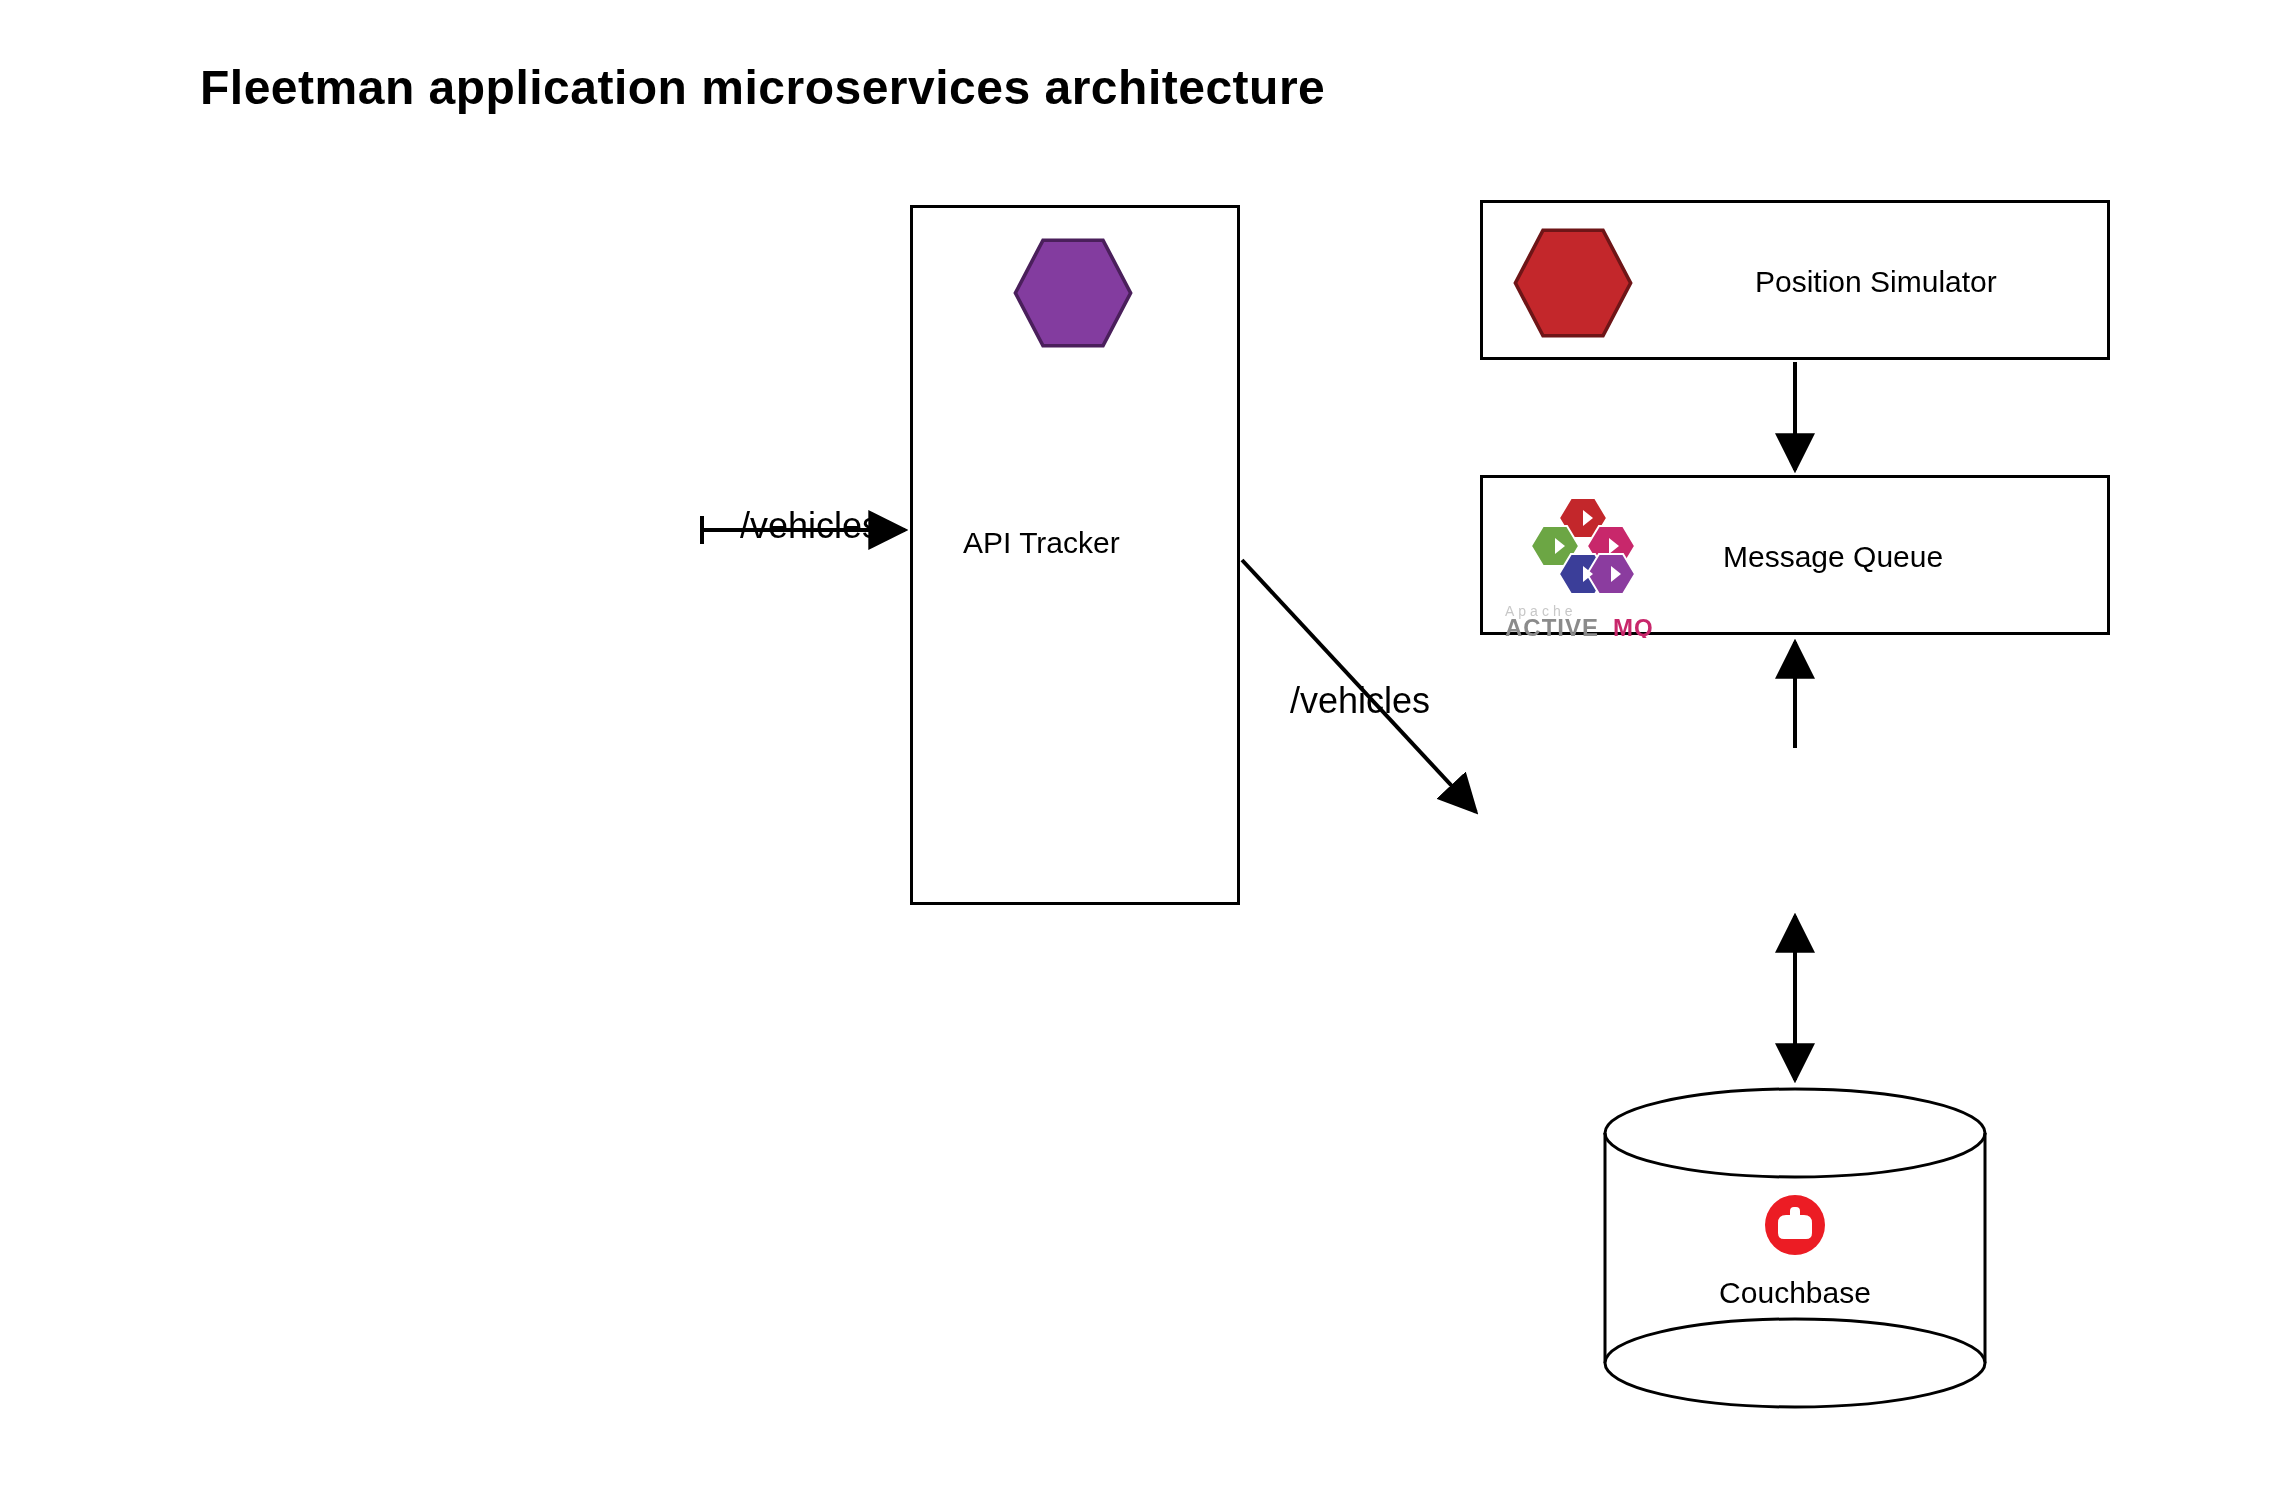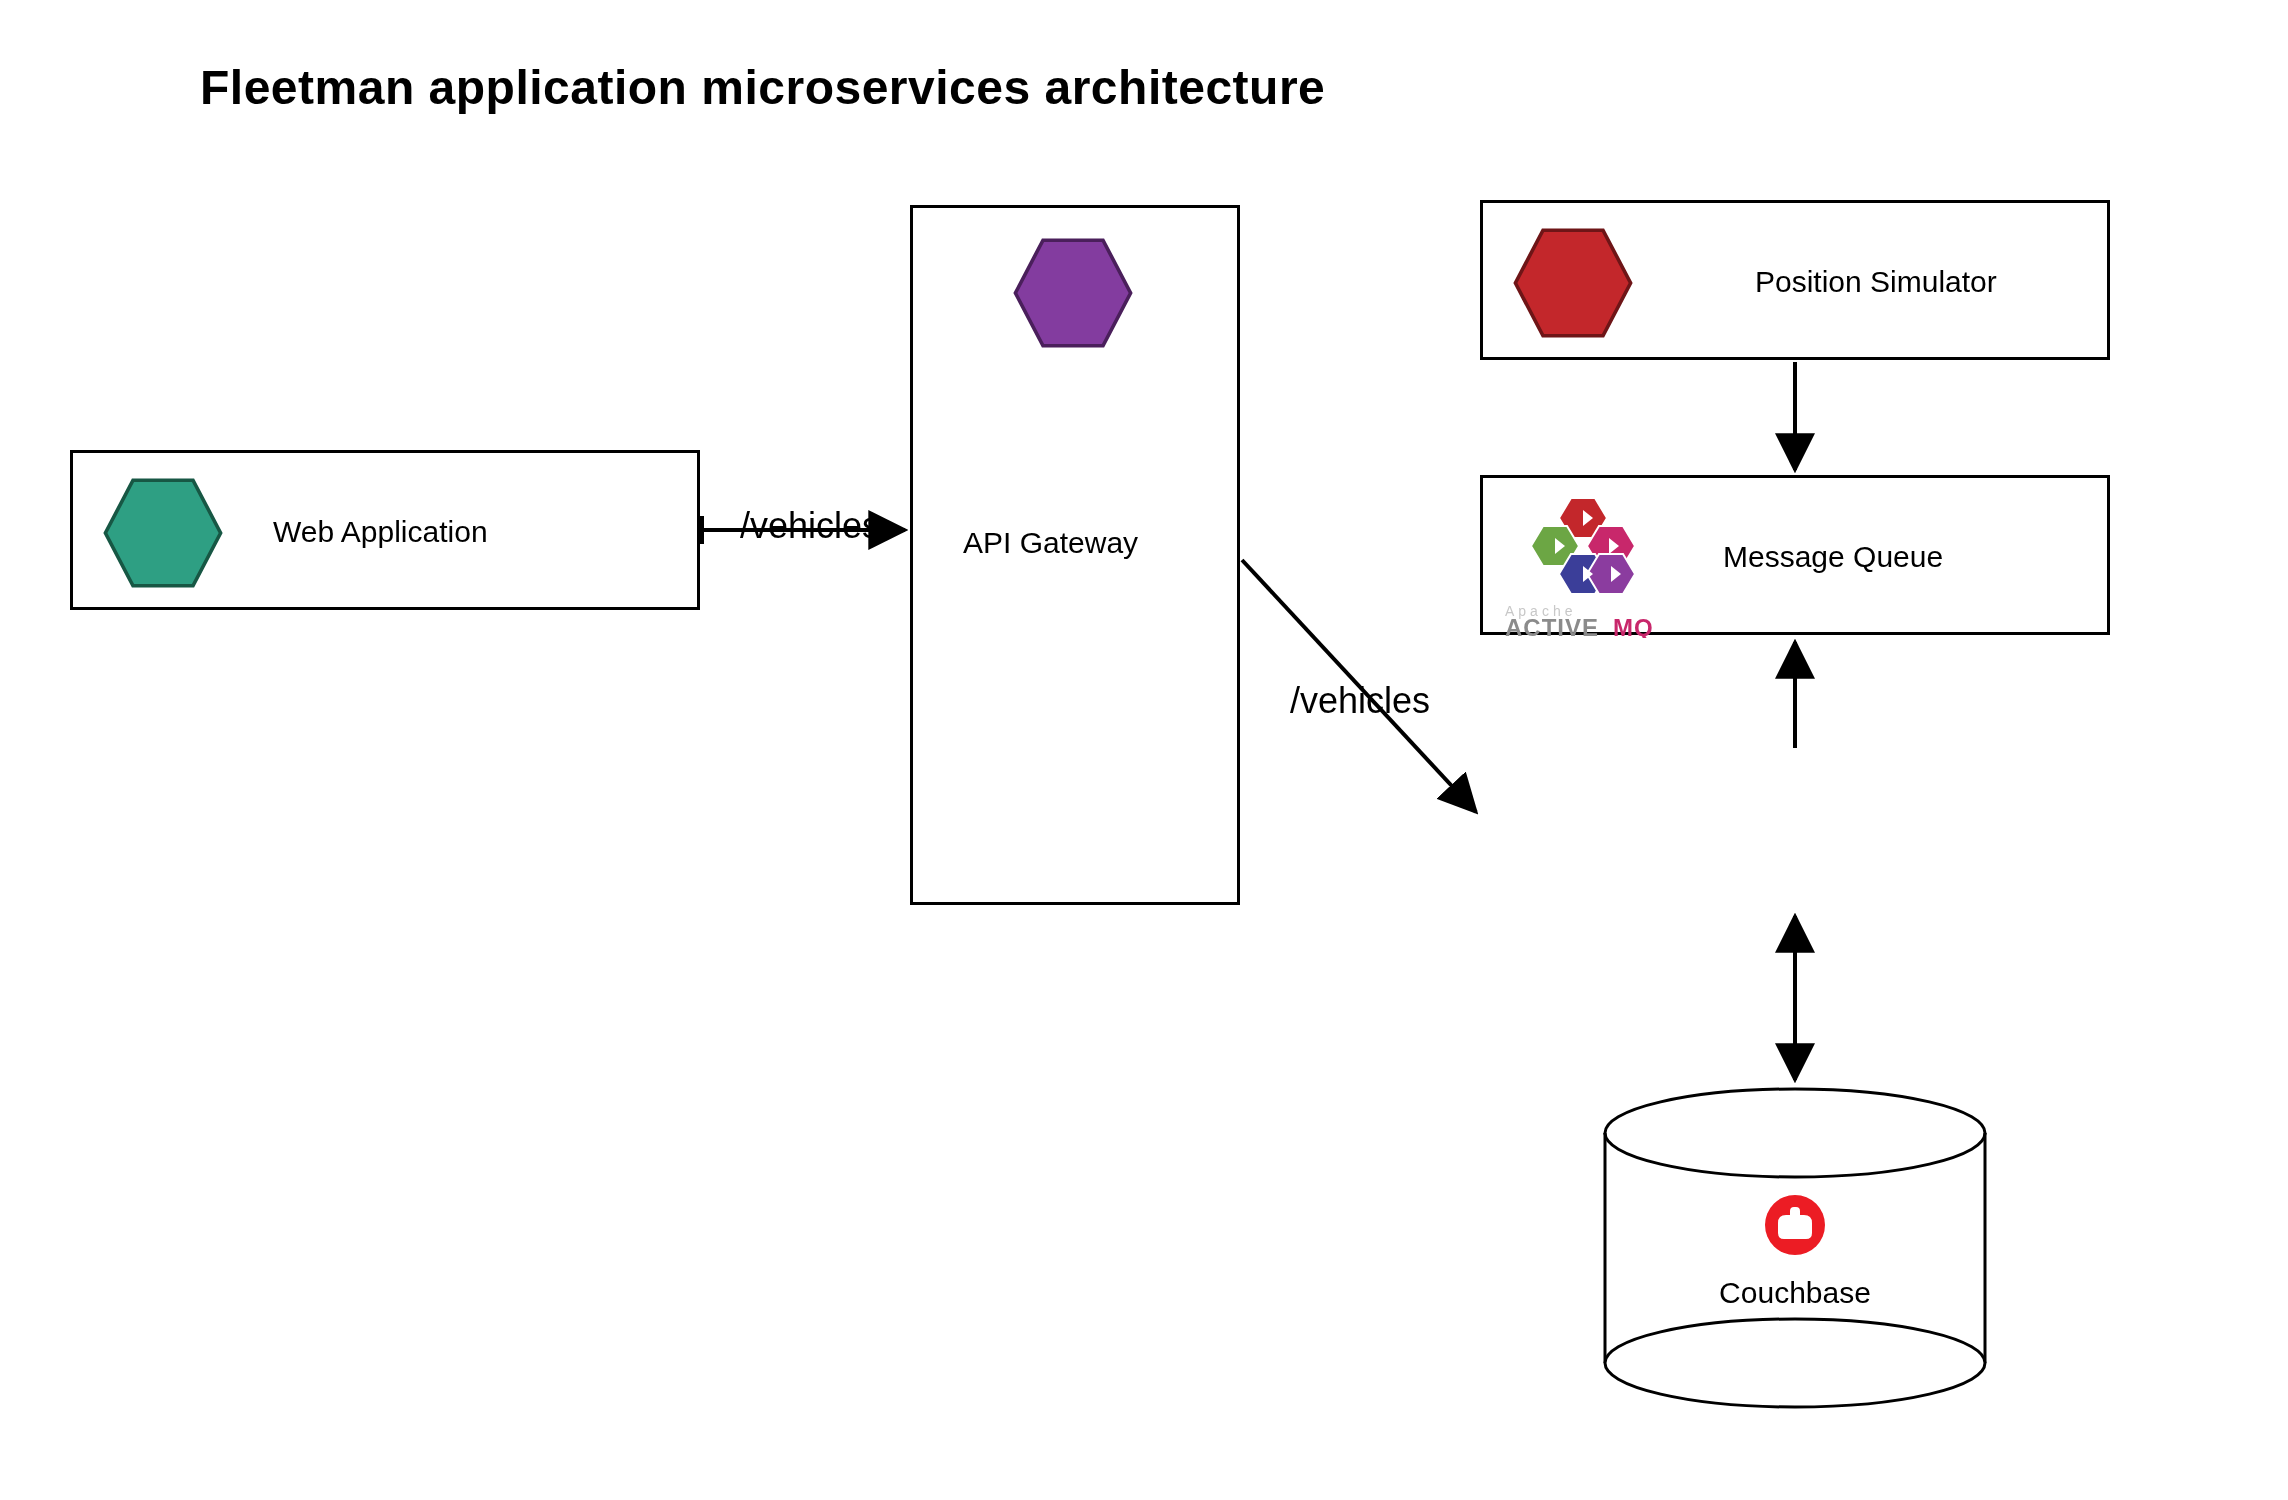--- a/index.html
+++ b/index.html
@@ -42,32 +42,26 @@
     position: absolute;
   }
   
 </style>
 </head>
 <body>
 <div class="canvas">
 
 <div class="title" style="left:200px; top:60px;">Fleetman application microservices architecture</div>
 
-<div class="box" style="left:70px; top:450px; width:630px; height:160px;">
-  <svg class="hex" style="left:30px; top:20px;" width="120" height="120" viewBox="0 0 100 100">
-    <polygon points="25,6 75,6 98,50 75,94 25,94 2,50" fill="#2E9F83" stroke="#175744" stroke-width="3"></polygon>
-  </svg>
-  <div class="label" style="left:200px; top:62px;">Web Application</div>
-</div>
 
 <div class="box" style="left:910px; top:205px; width:330px; height:700px;">
   <svg class="hex" style="left:100px; top:25px;" width="120" height="120" viewBox="0 0 100 100">
     <polygon points="25,6 75,6 98,50 75,94 25,94 2,50" fill="#833C9F" stroke="#4A1F5B" stroke-width="3"></polygon>
   </svg>
-  <div class="label" style="left:50px; top:318px;">API Gateway</div>
+  <div class="label" style="left:50px; top:318px;">API Tracker</div>
 </div>
 
 <div class="box" style="left:1480px; top:200px; width:630px; height:160px;">
   <svg class="hex" style="left:30px; top:20px;" width="120" height="120" viewBox="0 0 100 100">
     <polygon points="25,6 75,6 98,50 75,94 25,94 2,50" fill="#C3272B" stroke="#6E1517" stroke-width="3"></polygon>
   </svg>
   <div class="label" style="left:250px; top:62px;margin-left:22px;">Position Simulator</div>
 </div>
 
 <div class="box" style="left:1480px; top:475px; width:630px; height:160px;">

